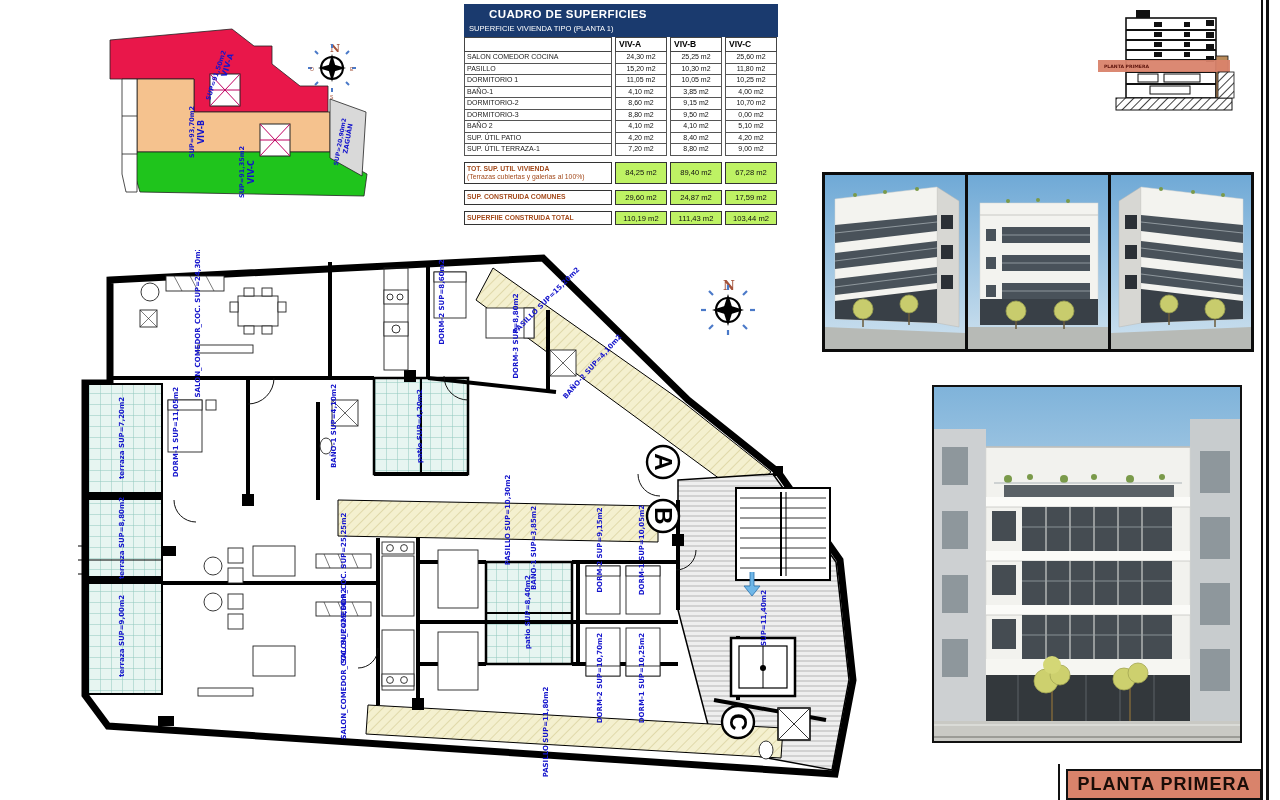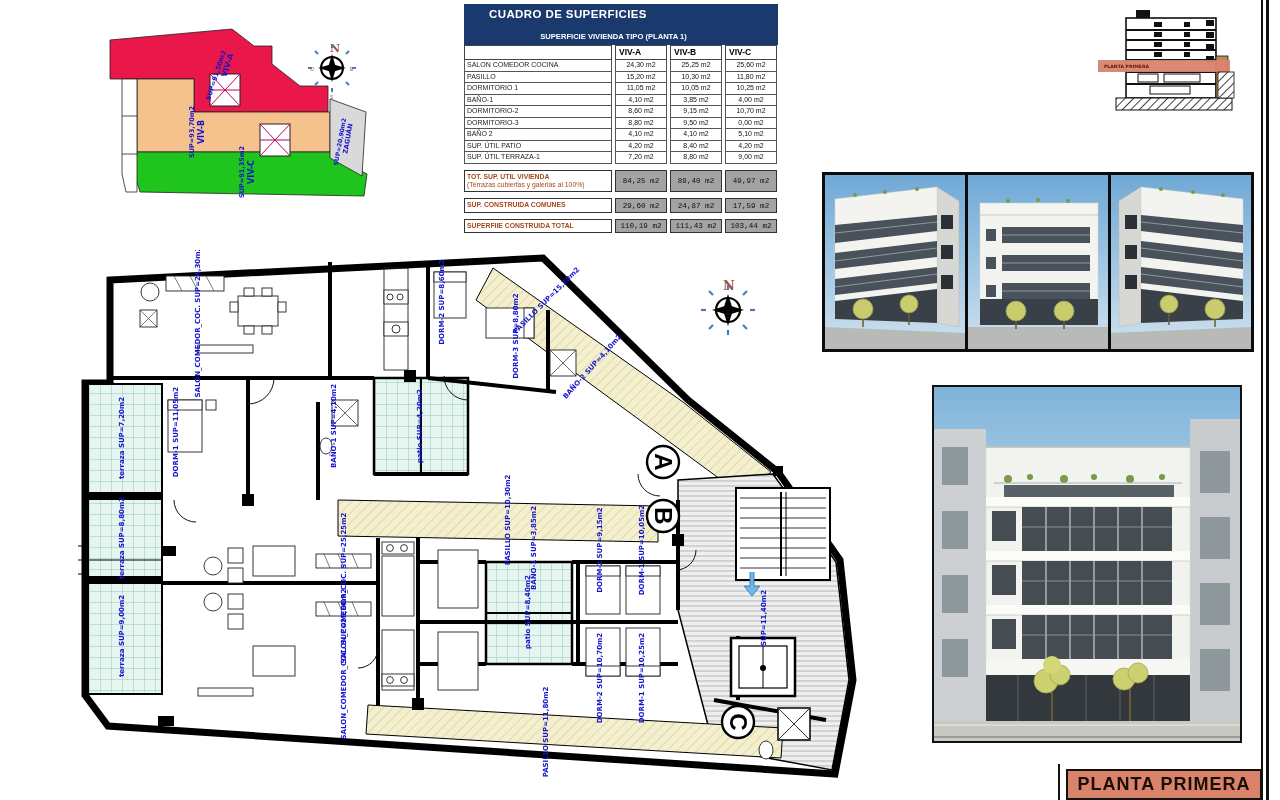--- a/index.html
+++ b/index.html
@@ -4,30 +4,30 @@
 <style>
   html,body{margin:0;padding:0;background:#e8e8e8;}
   #sheet{position:relative;width:1280px;height:800px;background:#ffffff;overflow:hidden;
          font-family:"Liberation Sans",sans-serif;}
   .abs{position:absolute;}
 
   
   #areas-table{left:464px;top:4px;width:314px;}
   .tbl-head{background:#1a3a6e;color:#fff;padding:4px 20px 4px 5px;}
   .tbl-title{font-size:11.5px;font-weight:bold;letter-spacing:.4px;padding-left:20px;}
-  .tbl-sub{font-size:7.6px;font-weight:bold;margin-top:12px;text-align:center;}
+  .tbl-sub{font-size:7.6px;font-weight:normal;margin-top:4px;}
   .rowgrid{display:grid;grid-template-columns:148px 52px 52px 52px;column-gap:3px;}
   .hcell{border:1px solid #444;font-size:8.5px;font-weight:bold;padding:1px 3px;height:11px;line-height:11px;background:#fff;}
   .hcell.empty{border-color:#444;}
   .rcell{border:1px solid #555;border-top:none;font-size:7px;height:10.5px;line-height:10.5px;
          padding:0 2px;white-space:nowrap;overflow:hidden;color:#222;background:#fff;}
   .rcell.val{text-align:center;color:#111;}
   .sgroup{display:grid;grid-template-columns:148px 52px 52px 52px;column-gap:3px;margin-top:6px;}
   .slab{border:1.6px solid #333;font-size:6.8px;color:#a34a1c;font-weight:bold;padding:2px 2px;line-height:1.25;background:#fff;}
-  .sval{border:1.6px solid #333;display:flex;align-items:center;justify-content:center;font-size:7.6px;background:#a3a3a3;color:#111;font-family:Liberation Mono, monospace;}
+  .sval{border:1.6px solid #333;display:flex;align-items:center;justify-content:center;font-size:7.6px;background:#bef264;color:#111;}
 
   
   #render-strip{left:822px;top:172px;width:432px;height:180px;border:3px solid #0c0c0c;
                 display:flex;background:#000;box-sizing:border-box;}
   .rpanel{width:142px;height:174px;overflow:hidden;}
   .rpanel + .rpanel{border-left:3px solid #0c0c0c;}
   #large-render{left:932px;top:385px;width:310px;height:358px;border:2px solid #111;box-sizing:border-box;}
 
   
   #title-block{left:1066px;top:769px;width:196px;height:31px;background:#d9836b;border:2px solid #111;
@@ -161,21 +161,21 @@
       <div class="rcell val">7,20 m2</div>
       <div class="rcell val">8,80 m2</div>
       <div class="rcell val">9,00 m2</div>
     </div>
 
     <div class="sgroup">
       <div class="slab"><span>TOT. SUP. UTIL VIVIENDA</span><br>
         <span style="font-weight:normal">(Terrazas cubiertas y galerias al 100%)</span></div>
       <div class="sval">84,25 m2</div>
       <div class="sval">89,40 m2</div>
-      <div class="sval">49,97 m2</div>
+      <div class="sval">67,28 m2</div>
     </div>
     <div class="sgroup">
       <div class="slab">SUP. CONSTRUIDA COMUNES</div>
       <div class="sval">29,60 m2</div>
       <div class="sval">24,87 m2</div>
       <div class="sval">17,59 m2</div>
     </div>
     <div class="sgroup">
       <div class="slab">SUPERFIIE CONSTRUIDA TOTAL</div>
       <div class="sval">110,19 m2</div>

